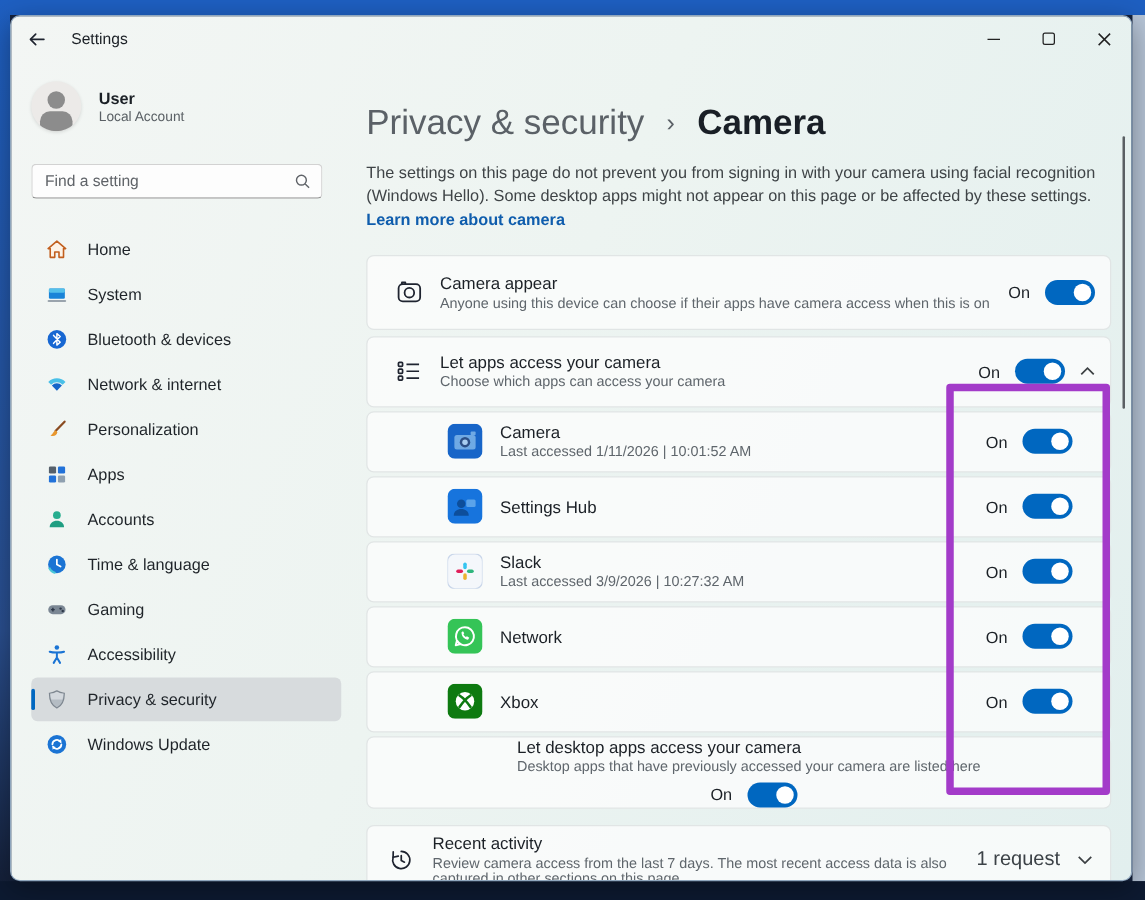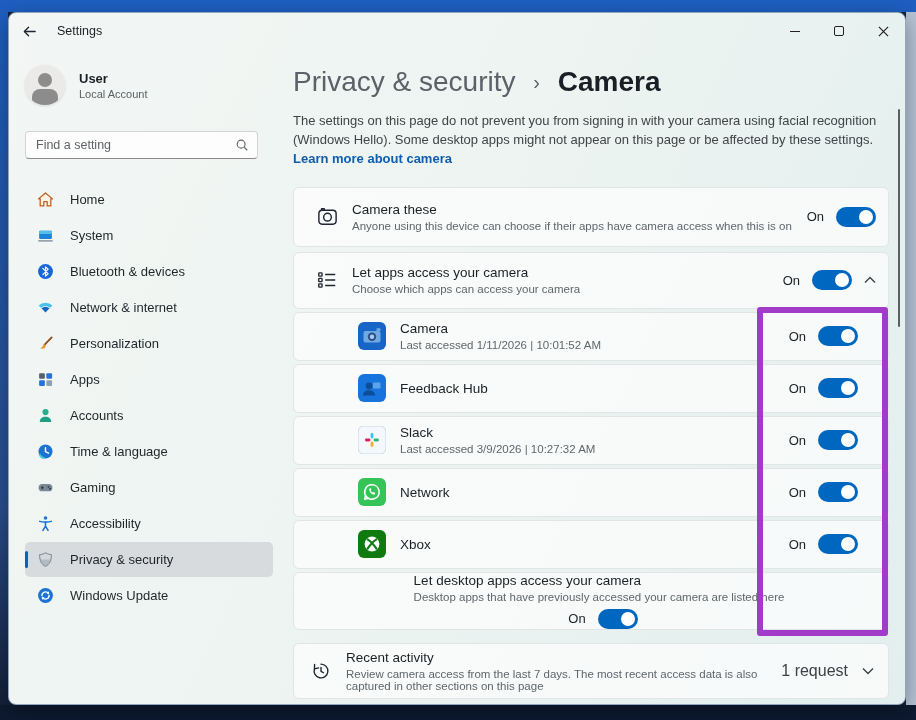--- a/index.html
+++ b/index.html
@@ -54,21 +54,21 @@
   .nav-item { height:35px; border-radius:5px; display:flex; align-items:center; gap:16px;
     padding:0 12px; position:relative; font-size:13px; color:#1f2429; cursor:pointer; }
   .nav-item.selected { background:#d7dbdd; }
   .nav-item.selected::before { content:''; position:absolute; left:0; top:9px; width:3px; height:17px;
     border-radius:2px; background:#0067C0; }
   .nav-ic { width:17px; height:17px; flex:0 0 auto; display:flex; }
   .nav-ic svg { width:100%; height:100%; }
 
   
   .content { position:absolute; left:284px; top:36px; width:596px; bottom:0; }
-  .page-head { margin-top:14px; font-size:28px; line-height:38px; white-space:nowrap; }
+  .page-head { margin-top:30px; font-size:28px; line-height:38px; white-space:nowrap; }
   .crumb-parent { color:#5b6167; font-weight:400; }
   .crumb-sep { color:#5b6167; font-size:20px; margin:0 10px; vertical-align:2px; }
   .crumb-current { color:#191f26; font-weight:700; }
   .desc { margin-top:10px; font-size:13px; line-height:1.48; color:#3f4447; max-width:592px; }
   .desc a { color:#0F5DAD; font-weight:700; text-decoration:none; cursor:pointer; }
 
   .cards { margin-top:18px; display:flex; flex-direction:column; }
   .card { background:rgba(253,253,253,.78); border:1px solid #e1e5e5; border-radius:6px;
     display:flex; align-items:center; padding:0 12px 0 22px; width:100%; }
   .card .icon-col { width:36px; flex:0 0 auto; display:flex; }
@@ -288,21 +288,21 @@
 
       <div class="card card-camera-access">
         <span class="icon-col" style="width:36px;">
           <svg viewBox="0 0 24 24" width="23" height="23" fill="none" stroke="#1f2430" stroke-width="1.5" stroke-linejoin="round">
               <rect x="3" y="5.5" width="18" height="14.5" rx="3.5"></rect>
               <circle cx="12" cy="12.7" r="4"></circle>
               <path d="M5.8 5.5 L5.8 4 L8.6 4 L8.6 5.5"></path>
             </svg>
         </span>
         <div class="row-main">
-          <div class="row-title">Camera these</div>
+          <div class="row-title">Camera appear</div>
           <div class="row-sub">Anyone using this device can choose if their apps have camera access when this is on</div>
         </div>
         <div class="right">
           <span class="on-label">On</span>
           <span class="toggle"></span>
         </div>
       </div>
 
       <div class="card card-let-apps">
         <span class="icon-col" style="width:36px;">
@@ -351,21 +351,21 @@
       <div class="card app-row">
         <span class="app-ic">
           <svg viewBox="0 0 28 28">
               <rect width="28" height="28" rx="6" fill="#1774dd"></rect>
               <rect x="15" y="8.5" width="7.5" height="6" rx="1.2" fill="#5ba3ea"></rect>
               <circle cx="11" cy="12" r="3.4" fill="#0d4e9b"></circle>
               <path d="M5 21.5 C5 17.9 7.8 16.2 11 16.2 C14.2 16.2 17 17.9 17 21.5 Z" fill="#0d4e9b"></path>
             </svg>
         </span>
         <div class="row-main">
-          <div class="row-title">Feedback Hub</div>
+          <div class="row-title">Settings Hub</div>
 
         </div>
         <div class="right">
           <span class="on-label">On</span>
           <span class="toggle"></span>
         </div>
       </div>
 
       <div class="card app-row">
         <span class="app-ic">

